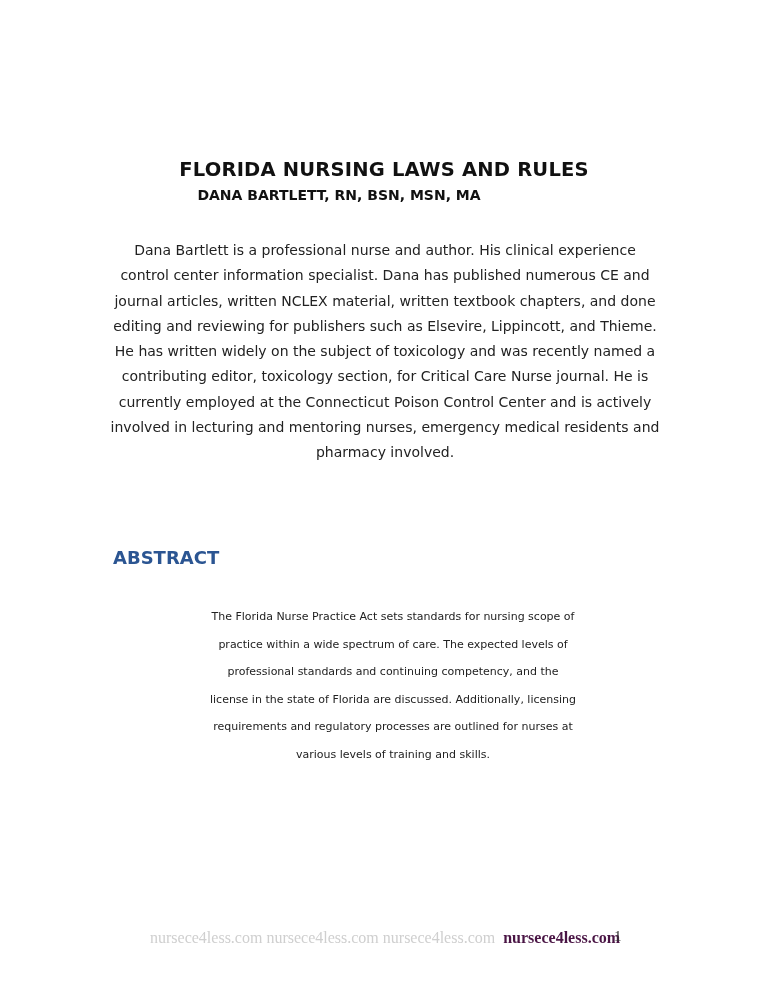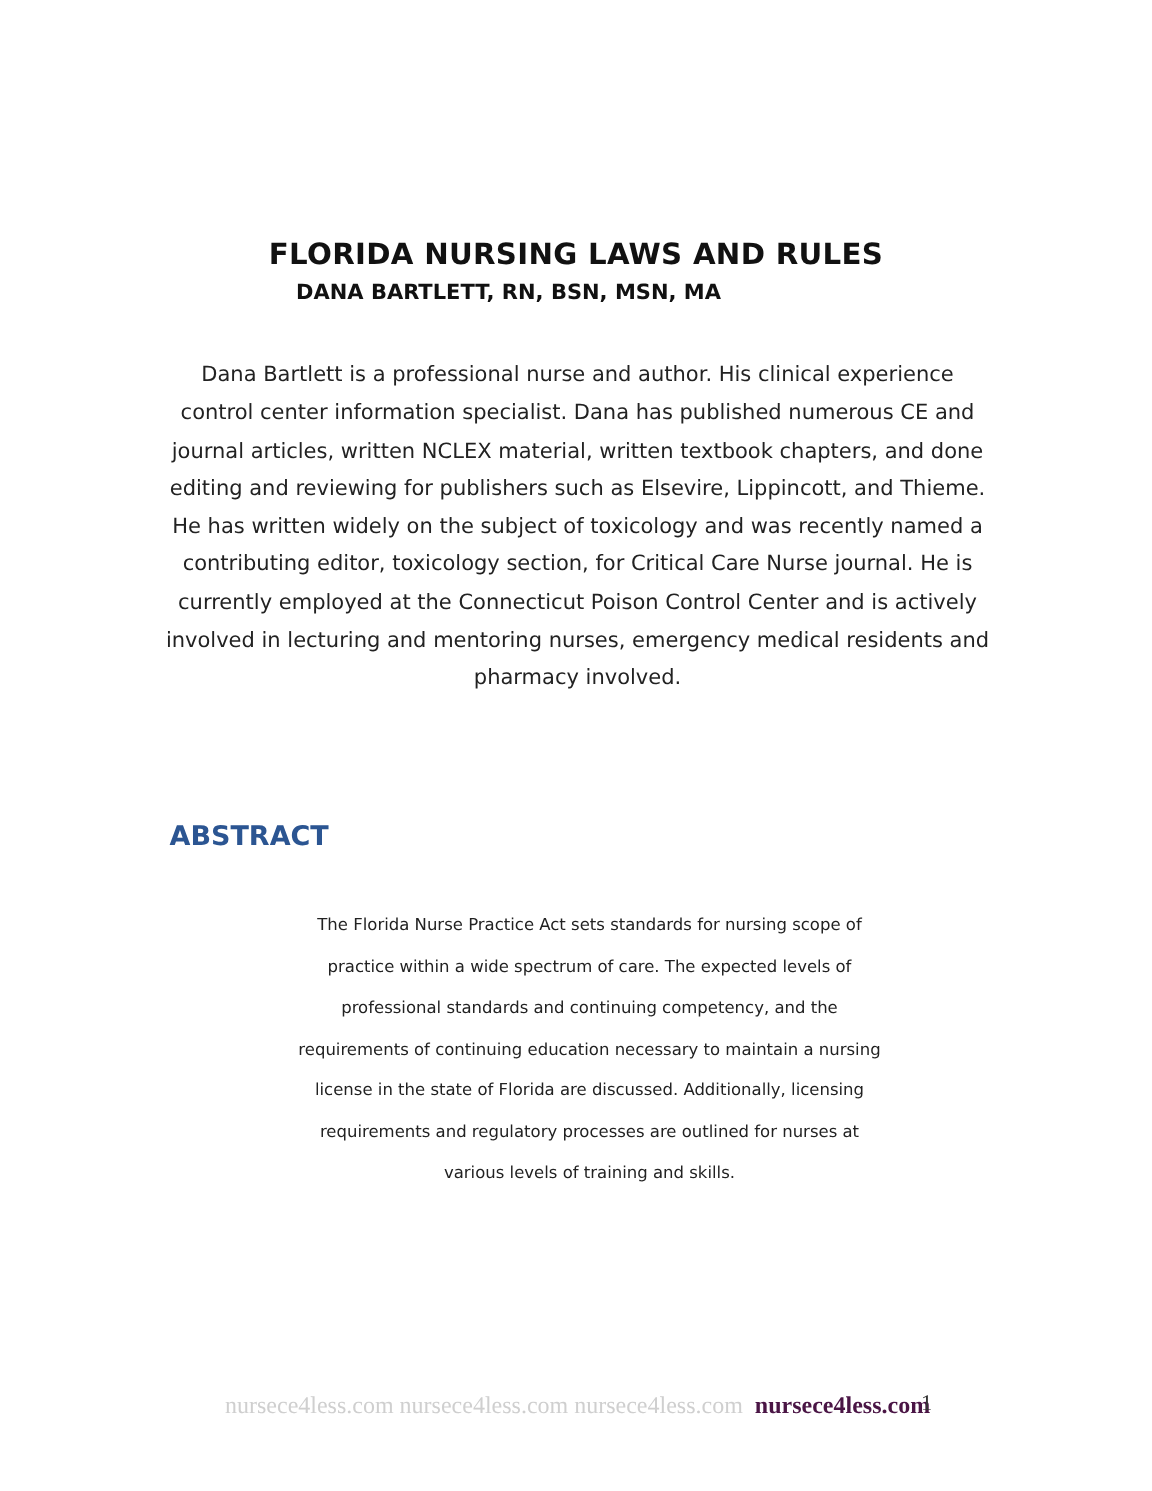--- a/index.html
+++ b/index.html
@@ -113,21 +113,20 @@
   <span>involved in lecturing and mentoring nurses, emergency medical residents and</span>
   <span>pharmacy involved.</span>
 </p>
 
 <h2 class="abstract-heading">ABSTRACT</h2>
 
 <p class="abstract-body">
   <span>The Florida Nurse Practice Act sets standards for nursing scope of</span>
   <span>practice within a wide spectrum of care. The expected levels of</span>
   <span>professional standards and continuing competency, and the</span>
-  <span>requirements of continuing education necessary to maintain a nursing</span>
   <span>license in the state of Florida are discussed. Additionally, licensing</span>
   <span>requirements and regulatory processes are outlined for nurses at</span>
   <span>various levels of training and skills.</span>
 </p>
 
 <div class="footer">
   <span class="wm">nursece4less.com nursece4less.com nursece4less.com</span><span class="brand">nursece4less.com</span>
 </div>
 
 <div class="page-number">1</div>

